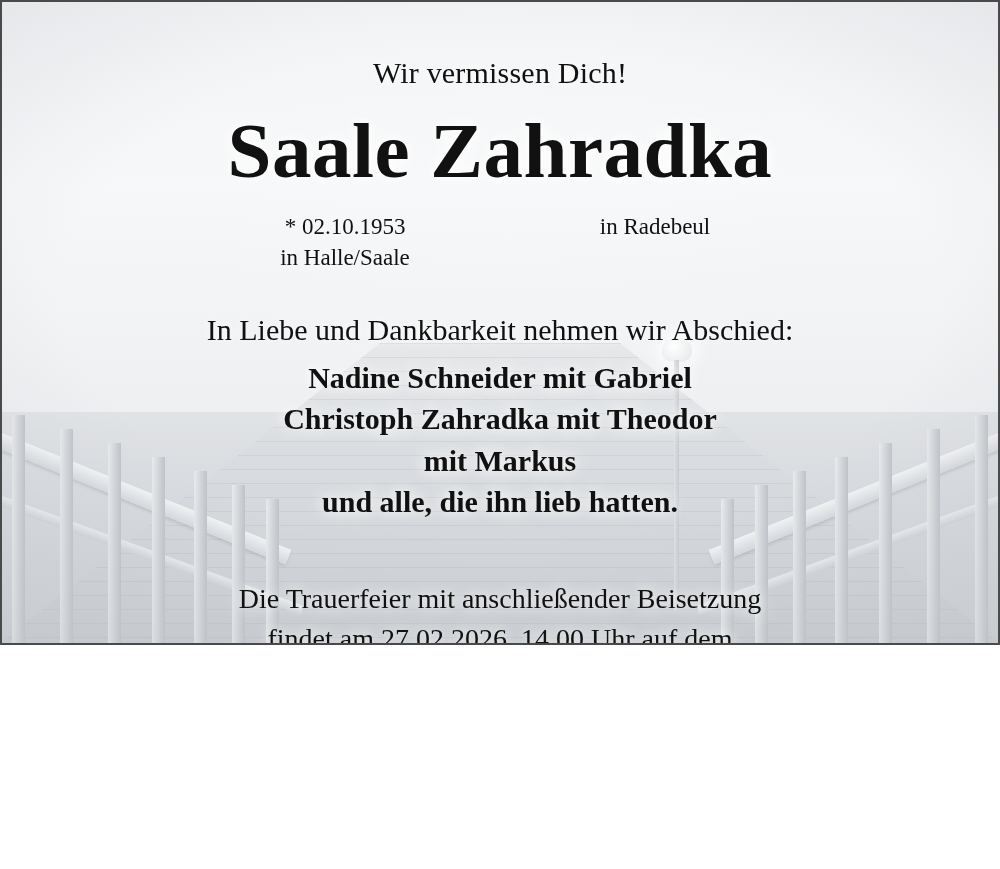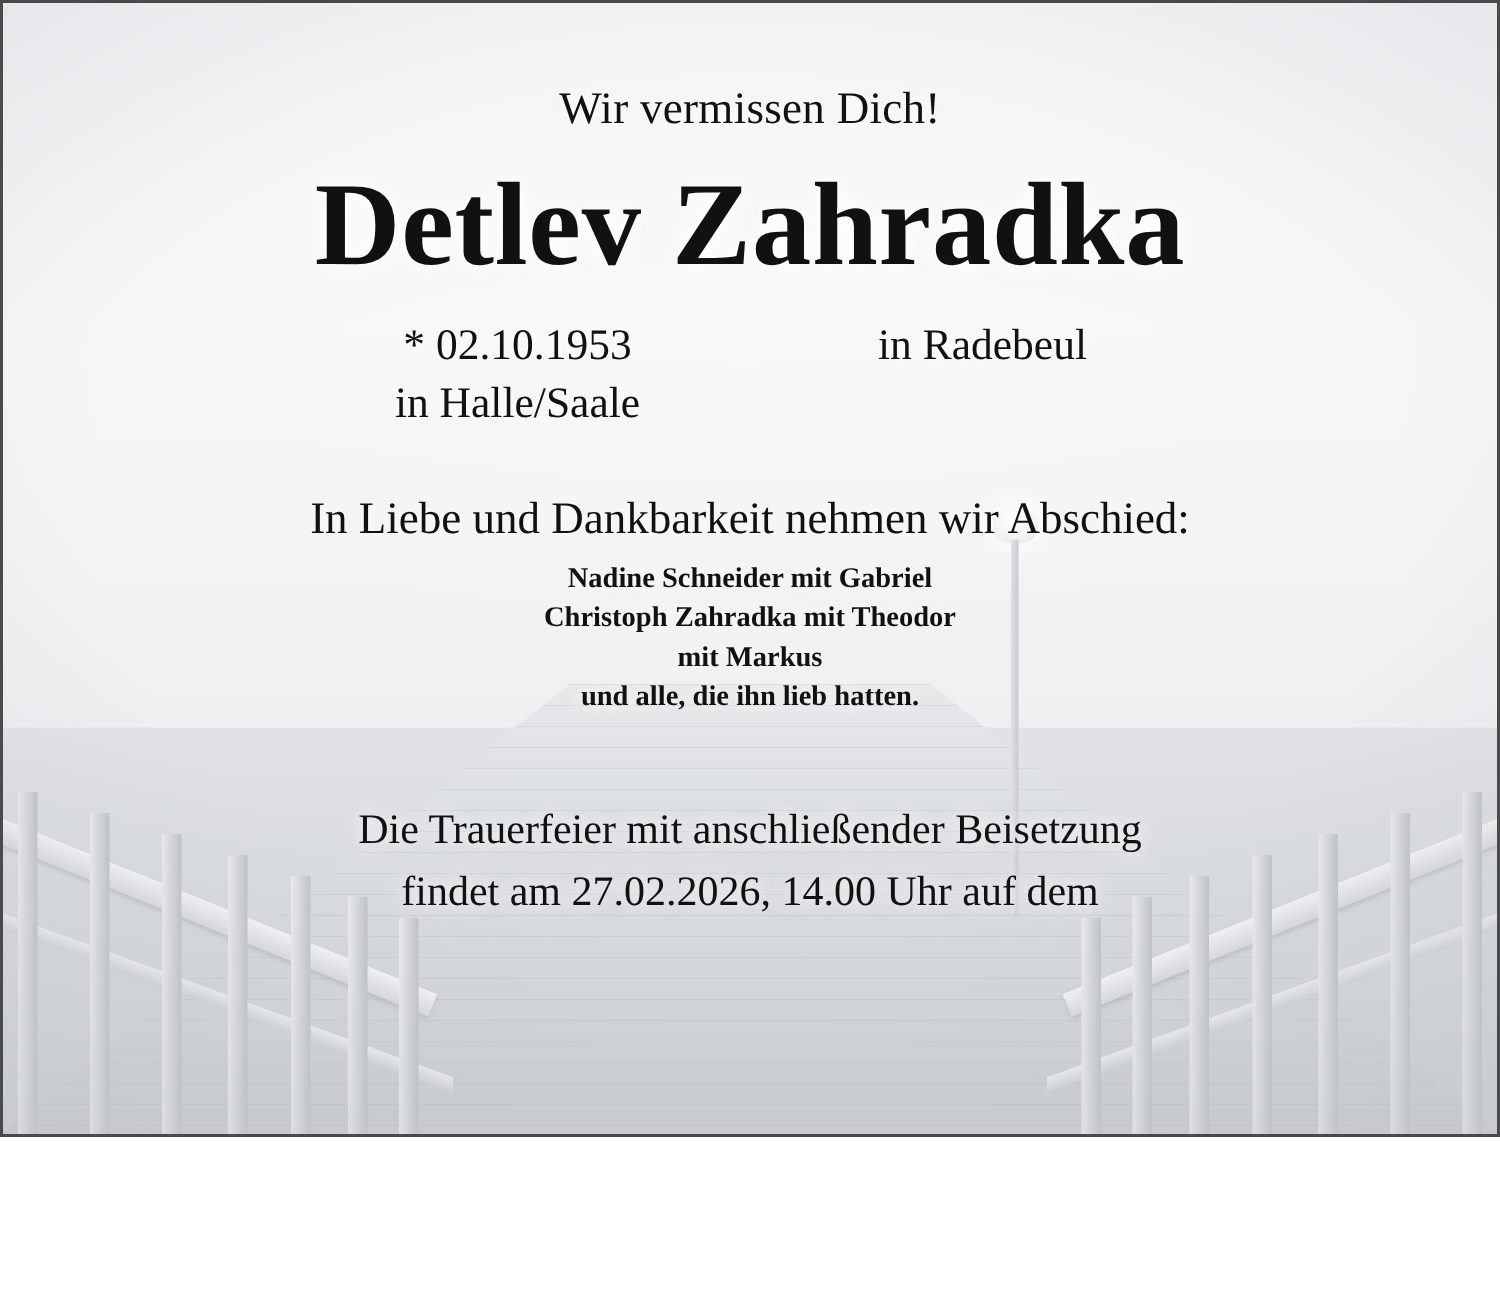--- a/index.html
+++ b/index.html
@@ -10,21 +10,21 @@
   body {
     width: 1000px;
     height: 869px;
     font-family: "Liberation Serif", serif;
     overflow: hidden;
   }
 
   .obituary {
     position: relative;
     width: 1000px;
-    height: 758px;
+    height: 645px;
     box-sizing: border-box;
     border: 2px solid #4a4a4a;
     background: #eceef0;
     overflow: hidden;
   }
 
   
   .bg {
     position: absolute;
     inset: 0;
@@ -163,37 +163,37 @@
     font-weight: bold;
     letter-spacing: .5px;
     line-height: 1.05;
   }
 
   .dates {
     margin-top: 18px;
     display: flex;
     gap: 0;
     justify-content: center;
-    font-size: 29px;
+    font-size: 23px;
     line-height: 1.35;
   }
   .dates .col {
     width: 310px;
   }
   .dates .col.birth { text-align: center; }
   .dates .col.death { text-align: center; }
 
   .farewell {
     margin-top: 40px;
     font-size: 30px;
   }
 
   .mourners {
     margin-top: 10px;
-    font-size: 19px;
+    font-size: 30px;
     font-weight: bold;
     line-height: 1.38;
   }
 
   .funeral {
     margin-top: 56px;
     font-size: 28px;
     line-height: 1.45;
     text-align: center;
   }
@@ -236,21 +236,21 @@
     <div class="lamp-head" style="left:660px; top:336px;"></div>
     <div class="lamp-pole" style="left:672px; top:358px; height:250px;"></div>
 
     <div class="vignette"></div>
   </div>
 
   <div class="content">
 
     <div class="line intro">Wir vermissen Dich!</div>
 
-    <div class="line name">Detlev Zahradka</div>
+    <div class="line name">Saale Zahradka</div>
 
     <div class="dates">
       <div class="col birth">
         <div class="line">* 02.10.1953</div>
         <div class="line">in Halle/Saale</div>
       </div>
       <div class="col death">
         <div class="line">in Radebeul</div>
       </div>
     </div>

